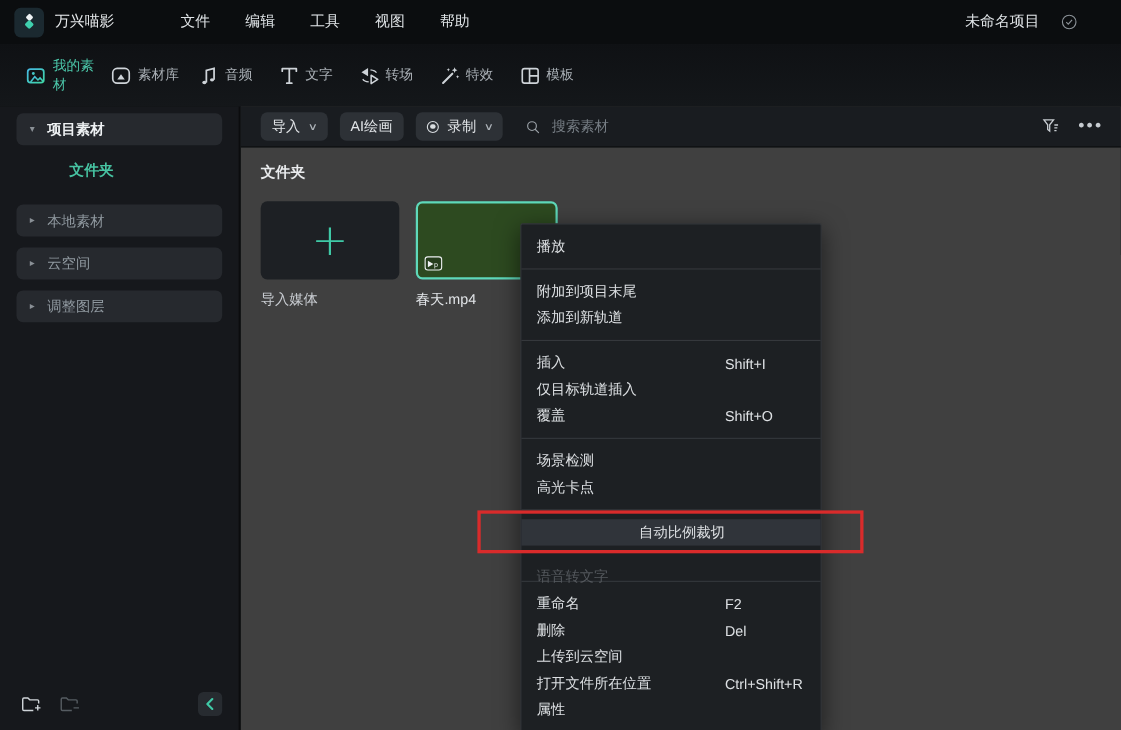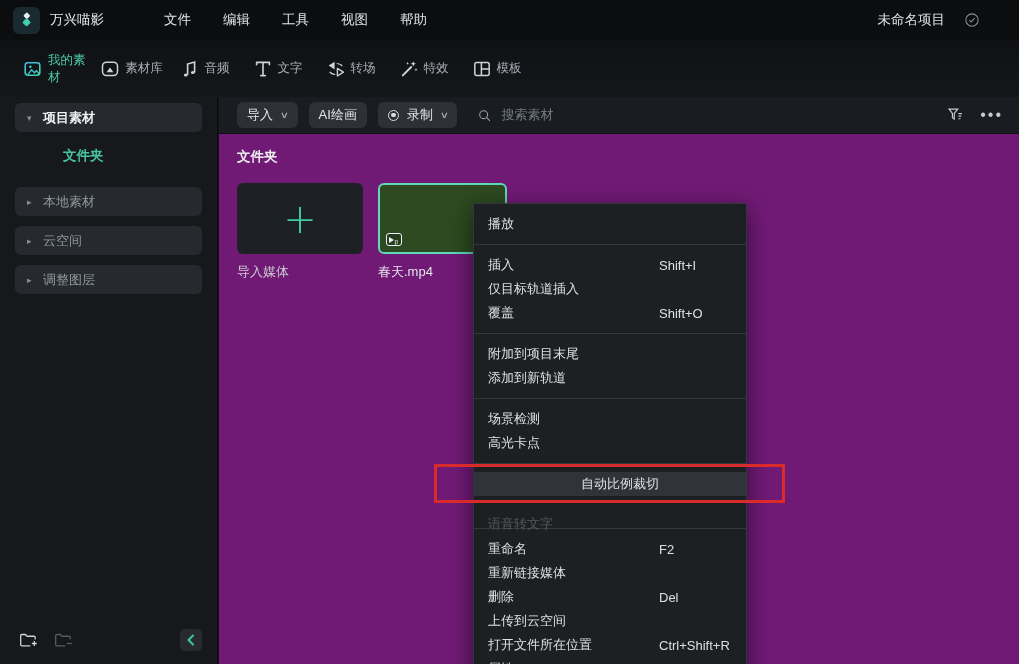--- a/index.html
+++ b/index.html
@@ -50,21 +50,21 @@
     display:flex; align-items:center; }
   .sf-icon { width:22px; height:22px; color:#cfd4d8; margin-left:17px; cursor:pointer; }
   .sf-icon svg { width:22px; height:22px; }
   .sf-icon.dim { color:#565c62; margin-left:13px; }
   .collapse-btn { margin-left:auto; margin-right:15px; width:22px; height:22px;
     background:#272b30; border-radius:5px; display:flex; align-items:center;
     justify-content:center; cursor:pointer; }
   .collapse-btn svg { width:12px; height:12px; color:#3fc9a6; }
 
   
-  .main { position:absolute; left:219px; top:97px; right:0; bottom:0; background:#701a75; }
+  .main { position:absolute; left:219px; top:97px; right:0; bottom:0; background:#404040; }
   .toolbar { height:37px; background:#191c20; border-bottom:1px solid #0d0f11;
     display:flex; align-items:center; padding-left:18px; }
   .tool-btn { height:26px; background:#2d3136; border-radius:6px; color:#e3e6e9;
     font-size:13px; display:flex; align-items:center; padding:0 10px; gap:8px;
     margin-right:11px; cursor:pointer; }
   .tool-btn .chev { font-size:9px; color:#aeb4ba; transform:scaleX(1.4); }
   .rec-dot { width:11px; height:11px; border:1.6px solid #d9dde0; border-radius:50%;
     display:inline-flex; align-items:center; justify-content:center; }
   .rec-dot i { width:4.5px; height:4.5px; background:#d9dde0; border-radius:50%; }
   .searchbox { display:flex; align-items:center; gap:8px; margin-left:8px; }
@@ -330,64 +330,61 @@
   </div>
 
   <div class="ctx" id="ctx-menu">
       <div class="ctx-sec">
         <div class="mi">
           <span class="lbl">播放</span>
         </div>
       </div>
       <div class="ctx-sec">
         <div class="mi">
+          <span class="lbl">附加到项目末尾</span>
+        </div>
+        <div class="mi">
+          <span class="lbl">添加到新轨道</span>
+        </div>
+      </div>
+      <div class="ctx-sec">
+        <div class="mi">
           <span class="lbl">插入</span>
           <span class="sc">Shift+I</span>
         </div>
         <div class="mi">
           <span class="lbl">仅目标轨道插入</span>
         </div>
         <div class="mi">
           <span class="lbl">覆盖</span>
           <span class="sc">Shift+O</span>
         </div>
       </div>
       <div class="ctx-sec">
         <div class="mi">
-          <span class="lbl">附加到项目末尾</span>
-        </div>
-        <div class="mi">
-          <span class="lbl">添加到新轨道</span>
-        </div>
-      </div>
-      <div class="ctx-sec">
-        <div class="mi">
           <span class="lbl">场景检测</span>
         </div>
         <div class="mi">
           <span class="lbl">高光卡点</span>
         </div>
       </div>
       <div class="ctx-sec">
         <div class="mi hl">
           <span class="lbl">自动比例裁切</span>
         </div>
         <div class="mi dis">
           <span class="lbl">语音转文字</span>
         </div>
       </div>
       <div class="ctx-sec">
         <div class="mi">
           <span class="lbl">重命名</span>
           <span class="sc">F2</span>
         </div>
         <div class="mi">
-          <span class="lbl">重新链接媒体</span>
-        </div>
-        <div class="mi">
           <span class="lbl">删除</span>
           <span class="sc">Del</span>
         </div>
         <div class="mi">
           <span class="lbl">上传到云空间</span>
         </div>
         <div class="mi">
           <span class="lbl">打开文件所在位置</span>
           <span class="sc">Ctrl+Shift+R</span>
         </div>

